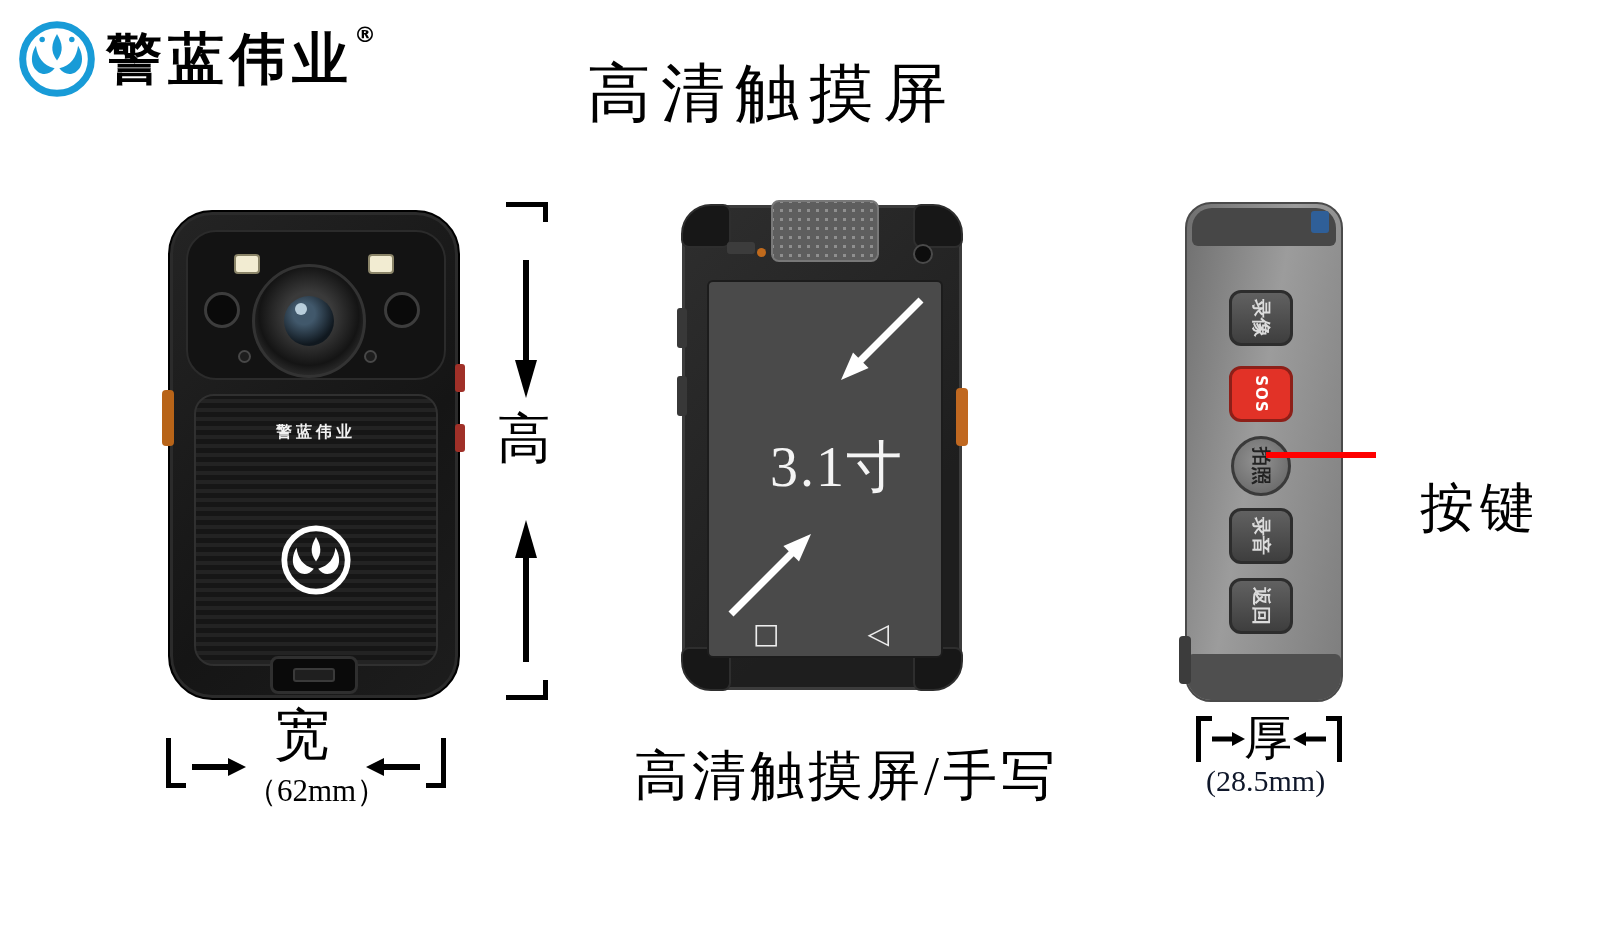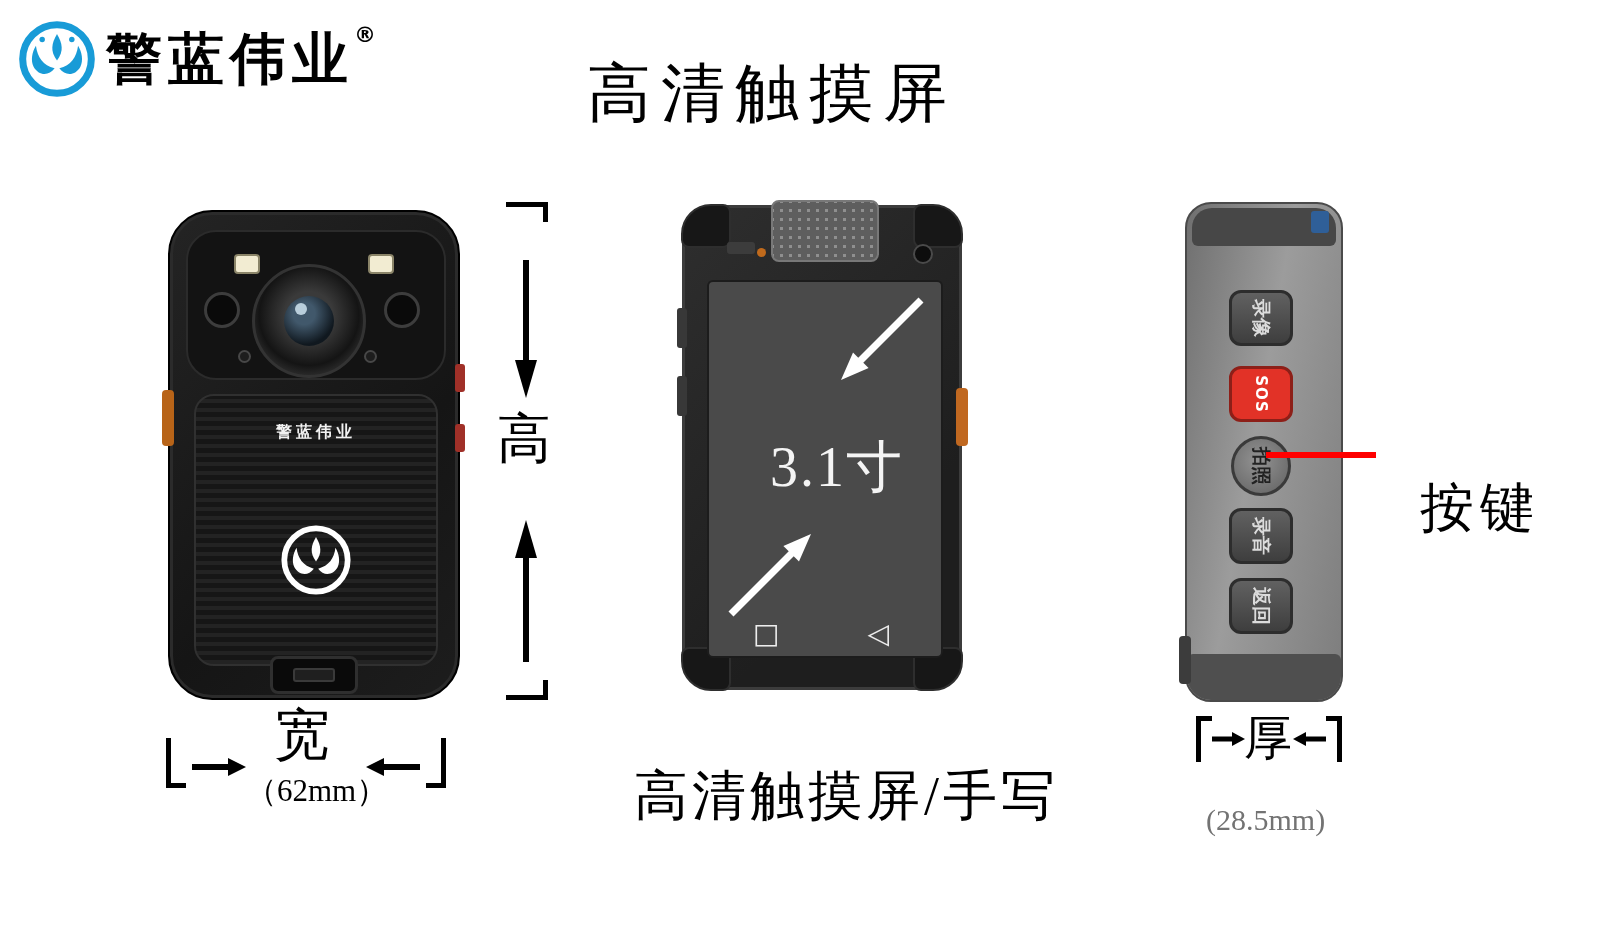--- a/index.html
+++ b/index.html
@@ -100,21 +100,21 @@
   .diag-bl { position:absolute; left:14px; top:240px; }
   .nav-square { position:absolute; left:44px; bottom:6px; font-size:28px; color:#eee;
                 font-family:"DejaVu Sans",sans-serif; }
   .nav-back { position:absolute; right:52px; bottom:6px; font-size:28px; color:#eee;
               font-family:"DejaVu Sans",sans-serif; }
   .dev2-nub { position:absolute; left:-8px; width:10px; height:40px; background:#383838; border-radius:3px; }
   .d2nub1 { top:100px; } .d2nub2 { top:168px; }
   .dev2-orange { position:absolute; right:-9px; top:180px; width:12px; height:58px;
                  background:#c06820; border-radius:4px; }
   .caption { position:absolute; left:634px; top:740px; font-size:54px; letter-spacing:4px;
-             color:#000; white-space:nowrap;margin-top:20px; }
+             color:#000; white-space:nowrap; }
 
   
   .dev3 { position:absolute; left:1185px; top:202px; width:158px; height:500px;
           background:linear-gradient(100deg,#6f6f6f,#9c9c9c 45%,#7d7d7d);
           border-radius:26px; border:2px solid #4a4a4a; }
   .dev3-cap { position:absolute; left:5px; right:5px; top:4px; height:38px;
               background:#474747; border-radius:20px 20px 6px 6px; }
   .dev3-blue { position:absolute; right:12px; top:7px; width:18px; height:22px;
                background:#2f5f98; border-radius:3px; }
   .dev3-foot { position:absolute; left:0; right:0; bottom:0; height:46px;
@@ -140,21 +140,21 @@
   .callout-2 { position:absolute; left:1420px; top:472px; font-size:54px; letter-spacing:6px; color:#000; }
 
   
   .t-brk-l { position:absolute; left:1196px; top:716px; width:16px; height:46px;
              border-left:5px solid #000; border-top:5px solid #000; }
   .t-brk-r { position:absolute; left:1326px; top:716px; width:16px; height:46px;
              border-right:5px solid #000; border-top:5px solid #000; }
   .t-arrow-r { position:absolute; left:1212px; top:730px; }
   .t-arrow-l { position:absolute; left:1292px; top:730px; }
   .t-label { position:absolute; left:1244px; top:706px; font-size:48px; color:#000; }
-  .t-value { position:absolute; left:1206px; top:803px; font-size:30px; color:#737373; white-space:nowrap; }
+  .t-value { position:absolute; left:1206px; top:764px; font-size:30px; color:#0f172a; white-space:nowrap; }
 </style>
 </head>
 <body>
 
 <div class="page">
 
   <div class="brand">
     <svg class="brand-icon" viewBox="0 0 100 100">
       <circle cx="50" cy="50" r="44" fill="#ffffff" stroke="currentColor" stroke-width="9"></circle>
       <path fill="currentColor" d="M50 18 C43 30 41 40 50 52 C59 40 57 30 50 18 Z"></path>

